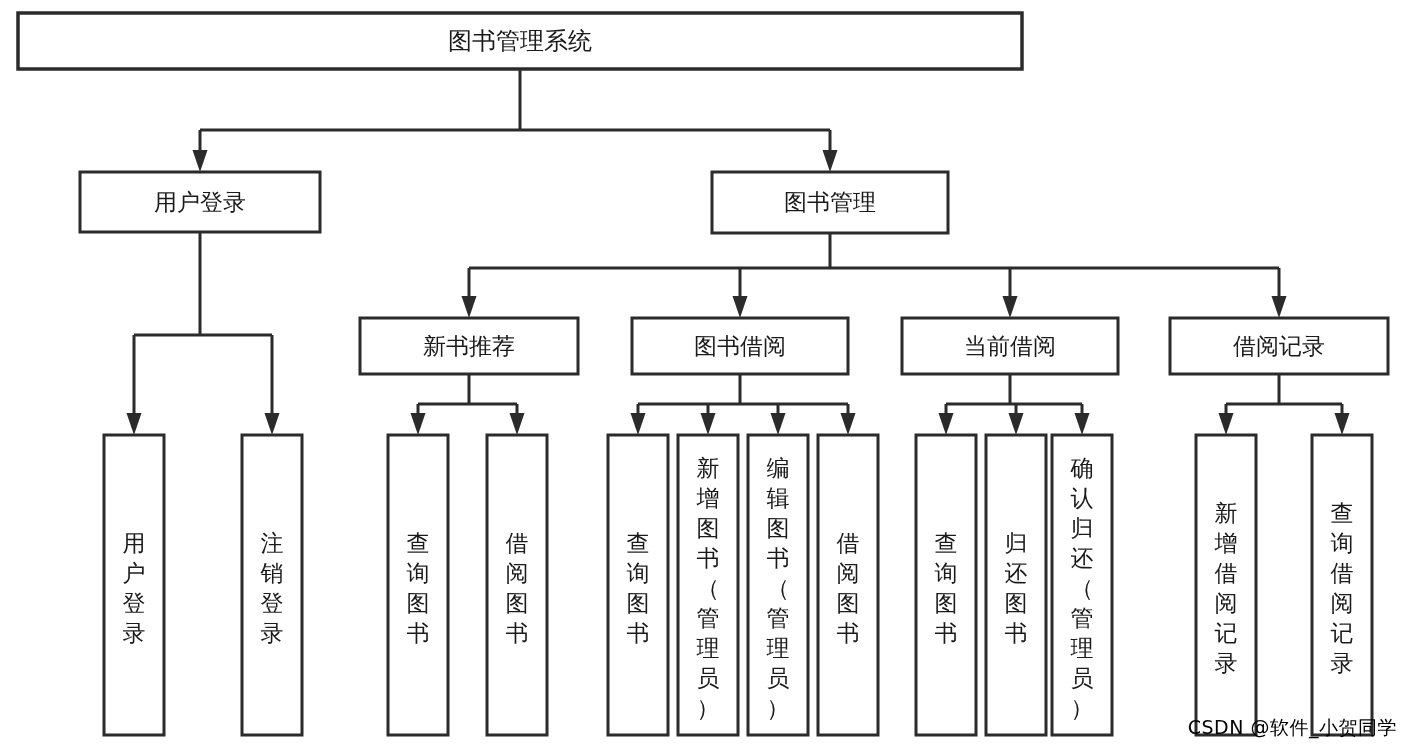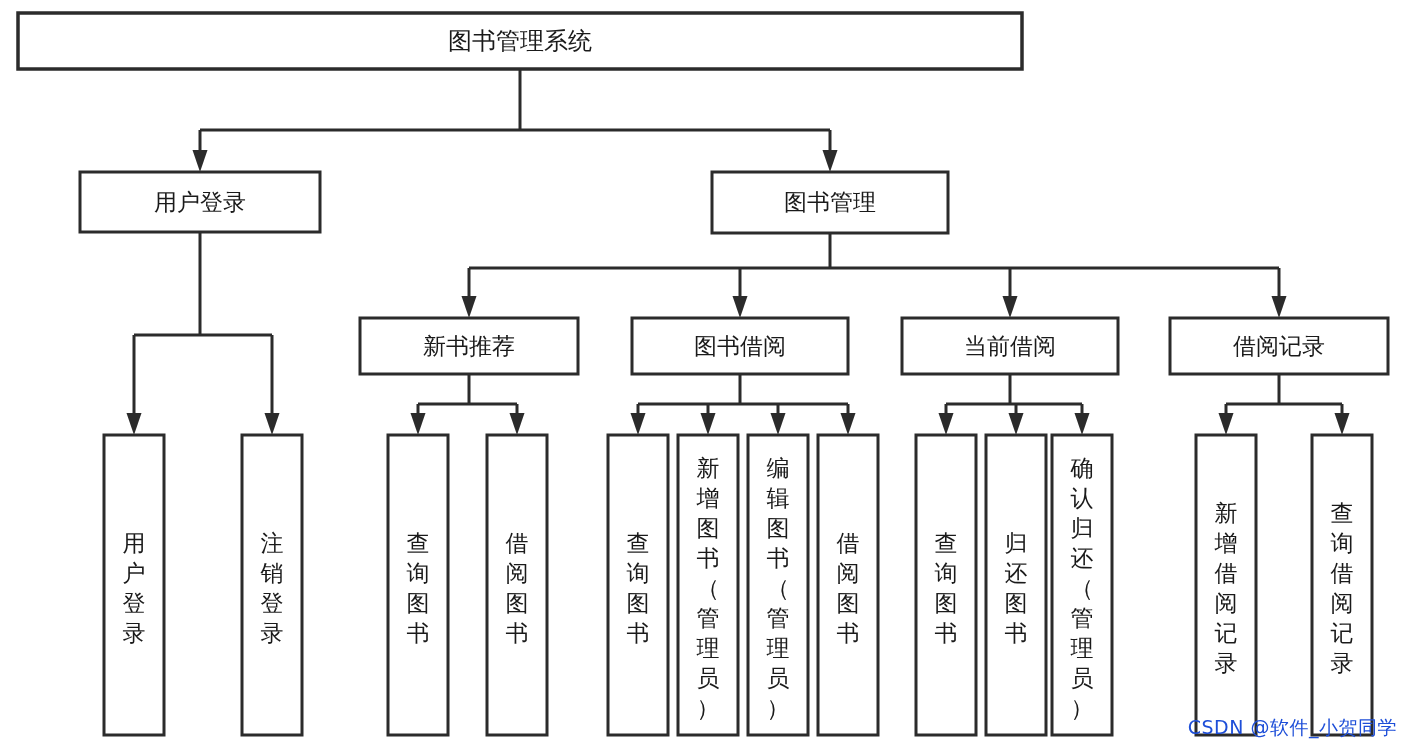--- a/index.html
+++ b/index.html
@@ -58,21 +58,21 @@
   .leaf-label {
     fill: #1a1a1a;
     font-family: "DejaVu Sans", "Liberation Sans", sans-serif;
     font-size: 23px;
     text-anchor: middle;
   }
   .watermark {
     position: absolute;
     right: 8px;
     bottom: 6px;
-    color: #1d4ed8;
+    color: #000000;
     font-size: 19px;
     font-family: "DejaVu Sans", "Liberation Sans", sans-serif;
     white-space: nowrap;
     letter-spacing: 0.5px;
     pointer-events: none;
   }
 </style>
 </head>
 <body>
 

